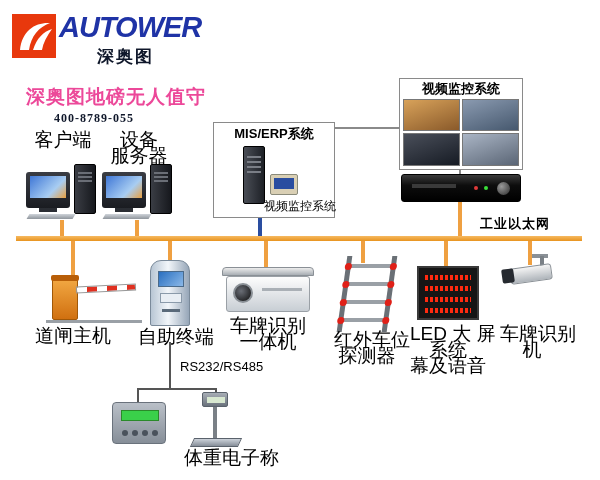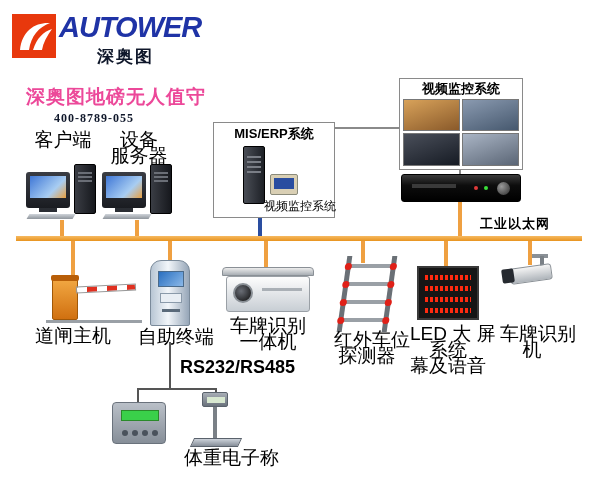--- a/index.html
+++ b/index.html
@@ -109,21 +109,21 @@
 
   
   #envcam{left:502px;top:254px;width:54px;height:42px}
   #envcam .stem{position:absolute;left:38px;top:2px;width:4px;height:12px;background:#7a8086}
   #envcam .arm{position:absolute;left:30px;top:0;width:16px;height:4px;background:#8a9096}
   #envcam .body{position:absolute;left:8px;top:12px;width:42px;height:16px;background:linear-gradient(#f4f4f4,#aeb4ba);border:1px solid #8a9096;border-radius:3px;transform:rotate(-8deg)}
   #envcam .hood{position:absolute;left:0;top:15px;width:12px;height:14px;background:#262a30;border-radius:2px;transform:rotate(-8deg)}
   #envcam-label{left:500px;top:326px;width:64px}
 
   
-  #rs-label{left:180px;top:359px;font-size:18px;font-weight:bold;text-align:right}
+  #rs-label{left:180px;top:359px;font-size:13px;font-weight:normal;text-align:right}
   #s-kiosk{left:169px;top:342px;width:2px;height:47px}
   #s-h{left:137px;top:388px;width:80px;height:2px}
   #s-left{left:137px;top:388px;width:2px;height:15px}
   #s-right{left:215px;top:388px;width:2px;height:5px}
 
   
   #ind{left:112px;top:402px;width:54px;height:42px;background:linear-gradient(#bac0c8,#868e98);border:1px solid #6a727c;border-radius:4px}
   #ind .disp{position:absolute;left:8px;top:7px;width:38px;height:11px;background:#3ad04a;border:1px solid #2a8a2a}
   #ind .btn{position:absolute;bottom:7px;width:6px;height:6px;border-radius:50%;background:#4a525c}
   #ind-label{left:92px;top:448px;width:96px}

